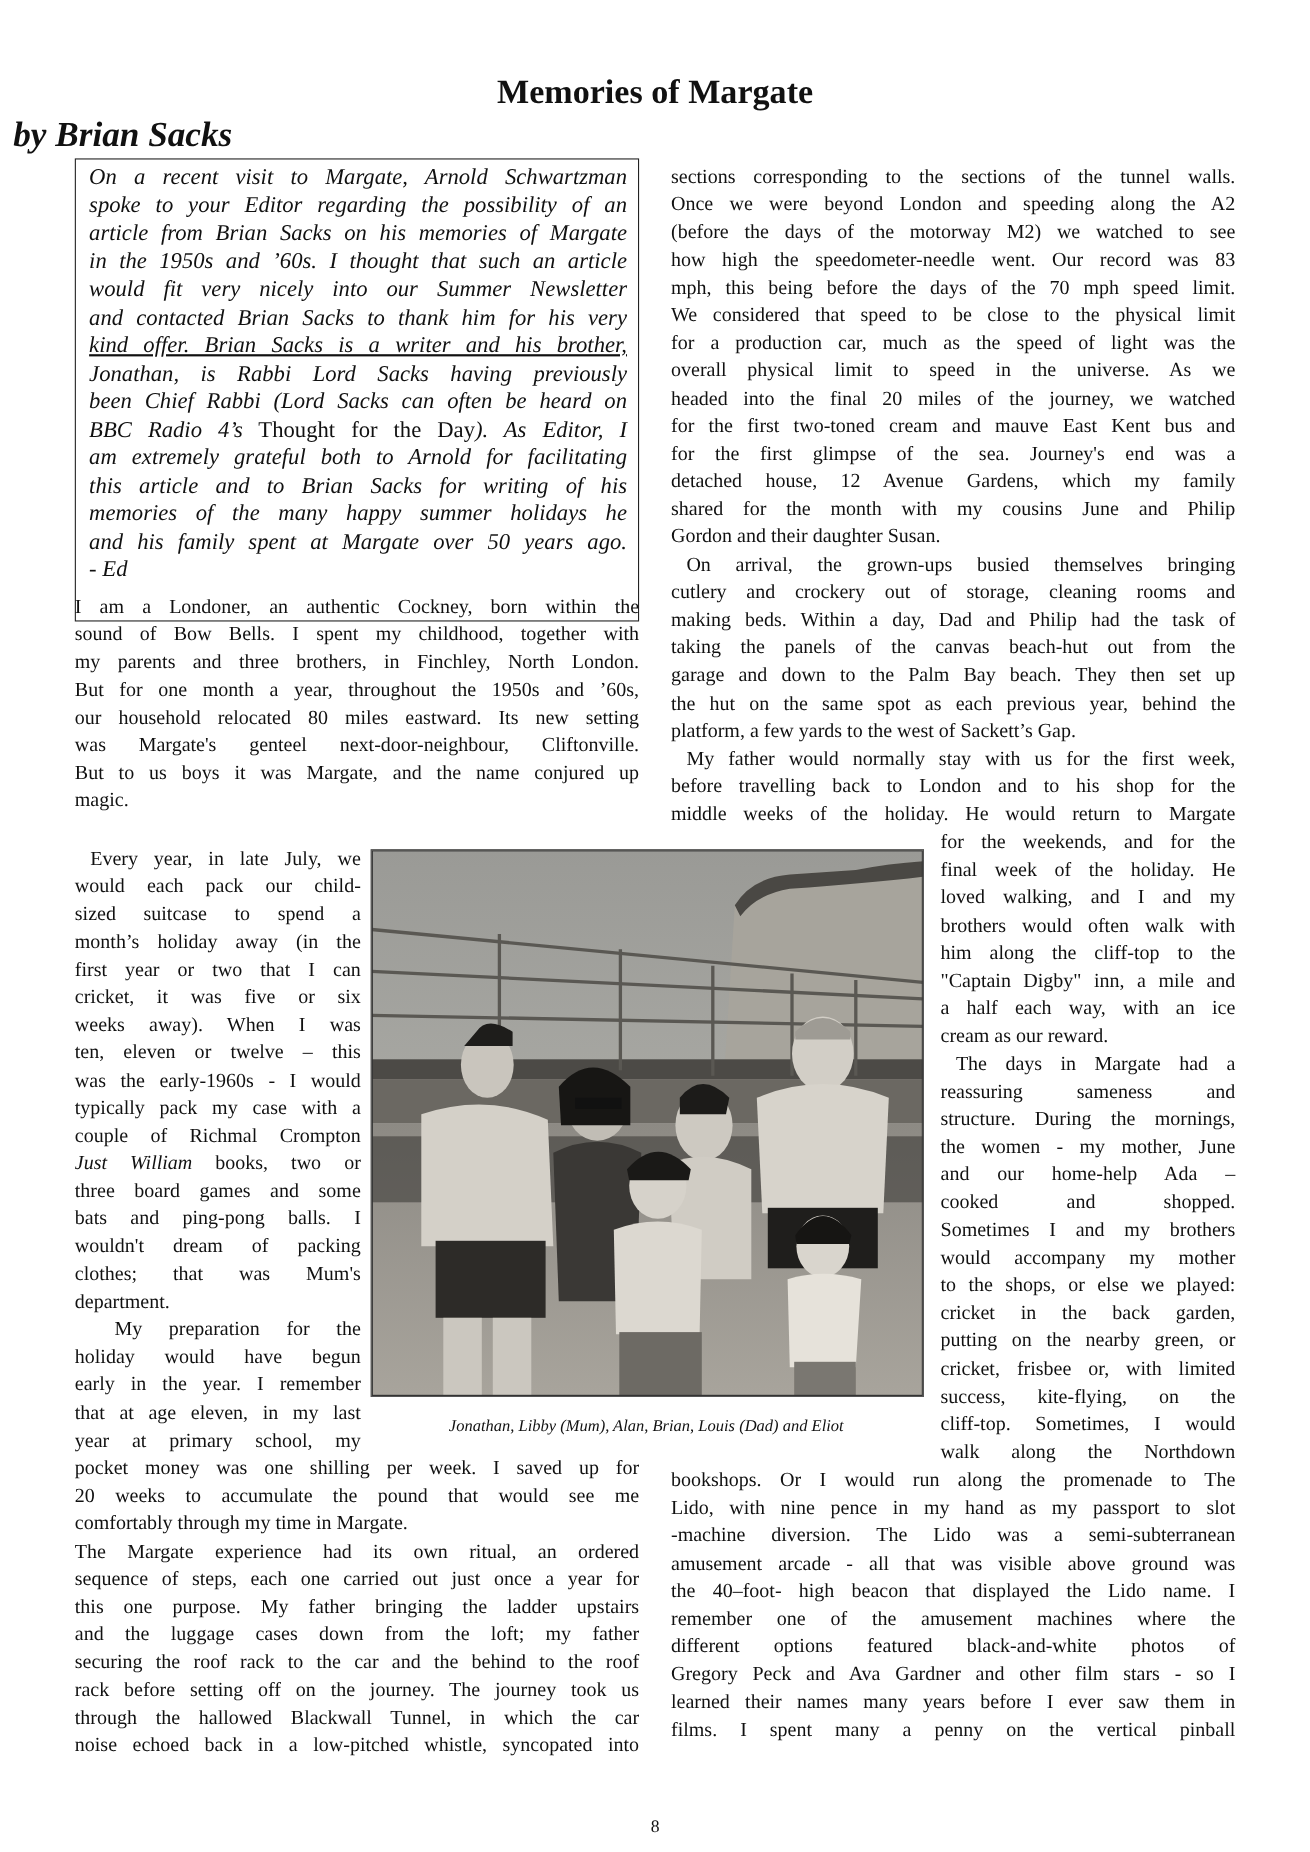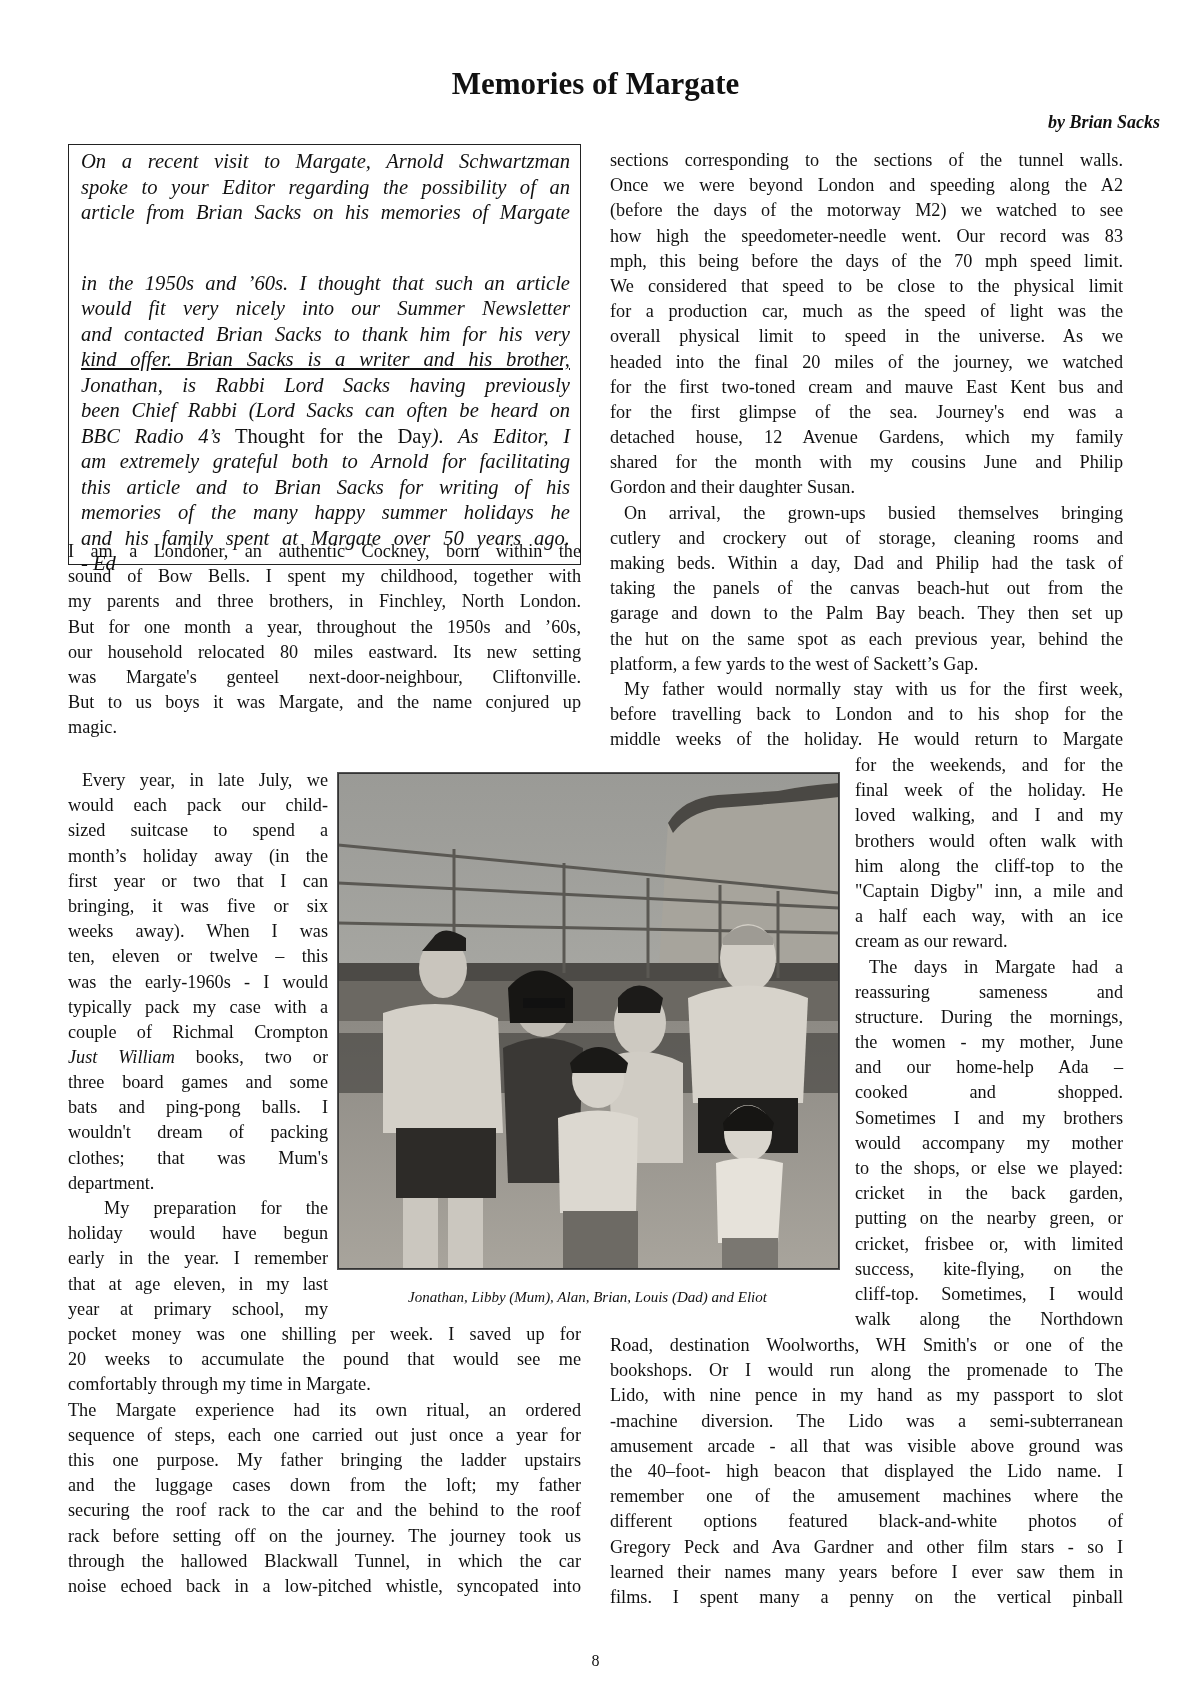--- a/index.html
+++ b/index.html
@@ -1,21 +1,21 @@
 <!DOCTYPE html>
 <html><head>
 <meta charset="utf-8">
 <style>
   html, body { margin: 0; padding: 0; background: #ffffff; }
   body { width: 1191px; height: 1684px; position: relative; overflow: hidden;
          font-family: "Liberation Serif", "DejaVu Serif", serif; color: #111; }
   .title { position: absolute; left: 0; width: 1191px; top: 66px; text-align: center;
            font-size: 31px; font-weight: bold; line-height: 36px; }
-  .byline { position: absolute; left: 0; width: 1160px; top: 106px; text-align: right;
-            font-size: 18px; font-weight: bold; font-style: italic; line-height: 32px; padding-left: 12px; box-sizing: border-box;}
+  .byline { position: absolute; left: 0; width: 1160px; top: 106px; text-align: left;
+            font-size: 32px; font-weight: bold; font-style: italic; line-height: 32px; padding-left: 12px; box-sizing: border-box;}
   .edbox { position: absolute; left: 68px; top: 144px; width: 513px; height: 421px;
            border: 1.5px solid #222; box-sizing: border-box; padding: 4px 10px 0 12px;
            font-style: italic; font-size: 20.6px; line-height: 25.5px; text-align: justify; }
   .edbox .roman { font-style: normal; }
   .txt { position: absolute; font-size: 18.2px; line-height: 25.2px; text-align: justify; }
   .ln { display: block; text-align: justify; text-align-last: justify; white-space: nowrap; height: 25.2px; }
   .ln.last { text-align-last: left; }
   .ln.ind { padding-left: 14px; }
   .ln.ind2 { padding-left: 36px; }
   .ital { font-style: italic; }
@@ -29,21 +29,21 @@
 <body>
 
 <div class="title">Memories of Margate</div>
 <div class="byline">by Brian Sacks</div>
 
 <div class="edbox">
   <div id="ed-lines">
       <span class="ln" style="height: 25.5px;">On a recent visit to Margate, Arnold Schwartzman</span>
       <span class="ln" style="height: 25.5px;">spoke to your Editor regarding the possibility of an</span>
       <span class="ln" style="height: 25.5px;">article from Brian Sacks on his memories of Margate</span>
-      <span class="ln" style="height: 25.5px; margin-top: 45px;">in the 1950s and ’60s.  I thought that such an article</span>
+      <span class="ln" style="height: 25.5px;">in the 1950s and ’60s.  I thought that such an article</span>
       <span class="ln" style="height: 25.5px;">would fit very nicely into our Summer Newsletter</span>
       <span class="ln" style="height: 25.5px;">and contacted Brian Sacks to thank him for his very</span>
       <span class="ln" style="height: 25.5px; text-decoration: underline;">kind offer.  Brian Sacks is a writer and his brother,</span>
       <span class="ln" style="height: 25.5px;">Jonathan, is Rabbi Lord Sacks having previously</span>
       <span class="ln" style="height: 25.5px;">been Chief Rabbi (Lord Sacks can often be heard on</span>
     </div>
   <span class="ln" style="height: 25.5px;"><span>BBC Radio 4’s</span><span class="roman"> Thought for the Day</span><span>).  As Editor, I</span></span>
   <div id="ed-lines-after">
       <span class="ln" style="height: 25.5px;">am extremely grateful both to Arnold for facilitating</span>
       <span class="ln" style="height: 25.5px;">this article and to Brian Sacks for writing of his</span>
@@ -63,21 +63,21 @@
     <span class="ln">But to us boys it was Margate, and the name conjured up</span>
     <span class="ln last">magic.</span>
   </div>
 
 <div class="txt" id="lcn" style="left:68px; top:768px; width:260px;">
     <span class="ln ind">Every year, in late July, we</span>
     <span class="ln">would each pack our child-</span>
     <span class="ln">sized suitcase to spend a</span>
     <span class="ln">month’s holiday away (in the</span>
     <span class="ln">first year or two that I can</span>
-    <span class="ln">bringing, it was five or six</span>
+    <span class="ln">cricket, it was five or six</span>
     <span class="ln">weeks away).  When I was</span>
     <span class="ln">ten, eleven or twelve – this</span>
     <span class="ln">was the early-1960s - I would</span>
     <span class="ln">typically pack my case with a</span>
     <span class="ln">couple of Richmal Crompton</span>
   </div>
 <div class="txt" style="left:68px; top:1045px; width:260px;">
   <span class="ln"><span class="ital">Just William</span><span> books, two or</span></span>
 </div>
 <div class="txt" id="lcn2" style="left:68px; top:1070px; width:260px;">
@@ -154,21 +154,20 @@
     <span class="ln">to the shops, or else we played:</span>
     <span class="ln">cricket in the back garden,</span>
     <span class="ln">putting on the nearby green, or</span>
     <span class="ln">cricket, frisbee or, with limited</span>
     <span class="ln">success, kite-flying, on the</span>
     <span class="ln">cliff-top. Sometimes,  I would</span>
     <span class="ln">walk  along  the  Northdown</span>
   </div>
 
 <div class="txt" id="rcb" style="left:610px; top:1333px; width:513px;">
-    <span class="ln">Road, destination Woolworths, WH Smith's or one of the</span>
     <span class="ln">bookshops. Or I would run along the promenade to The</span>
     <span class="ln">Lido, with nine pence in my hand as my passport to slot</span>
     <span class="ln">-machine diversion.      The Lido was a semi-subterranean</span>
     <span class="ln">amusement arcade - all that was visible above ground was</span>
     <span class="ln">the 40–foot- high beacon that displayed the Lido name. I</span>
     <span class="ln">remember one of the amusement machines where the</span>
     <span class="ln">different options featured black-and-white photos of</span>
     <span class="ln">Gregory Peck and Ava Gardner and other film stars - so I</span>
     <span class="ln">learned their names many years before I ever saw them in</span>
     <span class="ln">films.  I spent many a penny on the vertical pinball</span>

